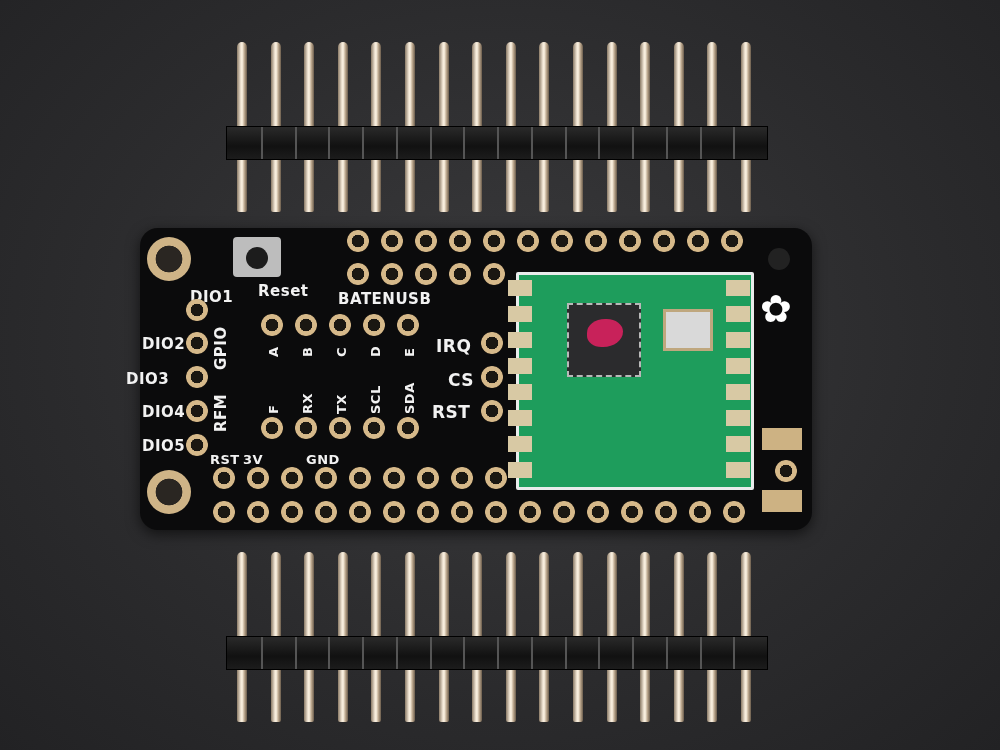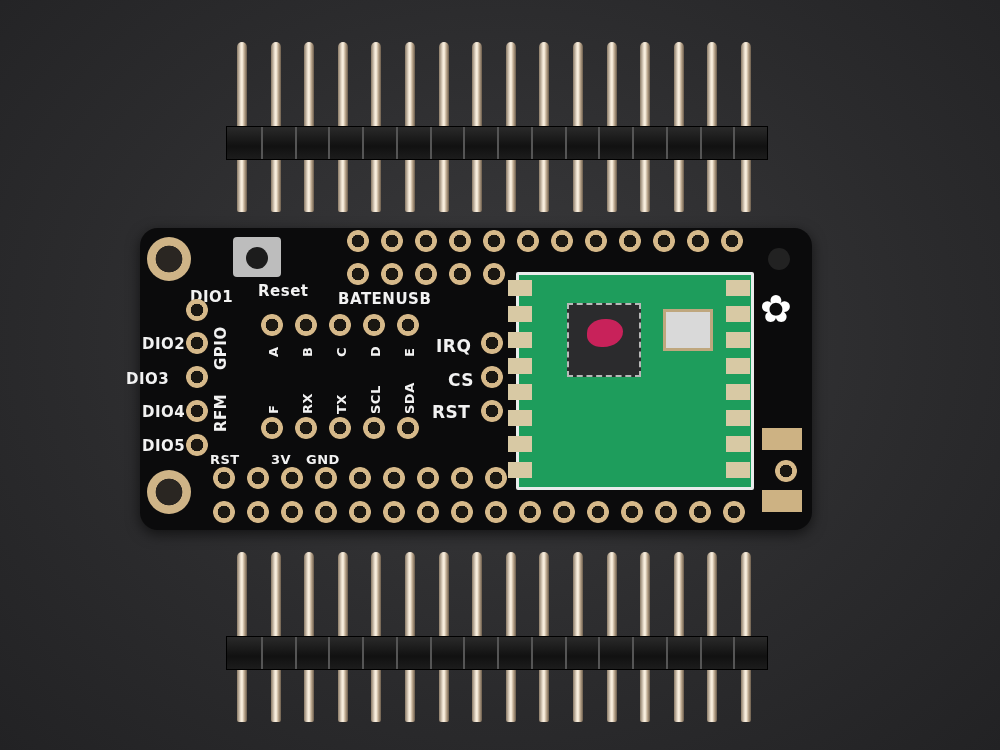--- a/index.html
+++ b/index.html
@@ -132,21 +132,21 @@
 <div class="silk sm rot" style="left:300px;top:414px;">RX</div>
 <div class="silk sm rot" style="left:334px;top:414px;">TX</div>
 <div class="silk sm rot" style="left:368px;top:414px;">SCL</div>
 <div class="silk sm rot" style="left:402px;top:414px;">SDA</div>
 
 <div class="silk" style="left:436px;top:336px;font-size:17px;">IRQ</div>
 <div class="silk" style="left:448px;top:370px;font-size:17px;">CS</div>
 <div class="silk" style="left:432px;top:402px;font-size:17px;">RST</div>
 
 <div class="silk sm" style="left:210px;top:452px;">RST</div>
-<div class="silk sm" style="left:243px;top:452px;margin-left:28px;">3V</div>
+<div class="silk sm" style="left:243px;top:452px;">3V</div>
 <div class="silk sm" style="left:306px;top:452px;">GND</div>
 
 <div id="holes">
     <div class="hole" style="left: 347px; top: 230px;"></div>
     <div class="hole" style="left: 381px; top: 230px;"></div>
     <div class="hole" style="left: 415px; top: 230px;"></div>
     <div class="hole" style="left: 449px; top: 230px;"></div>
     <div class="hole" style="left: 483px; top: 230px;"></div>
     <div class="hole" style="left: 517px; top: 230px;"></div>
     <div class="hole" style="left: 551px; top: 230px;"></div>

